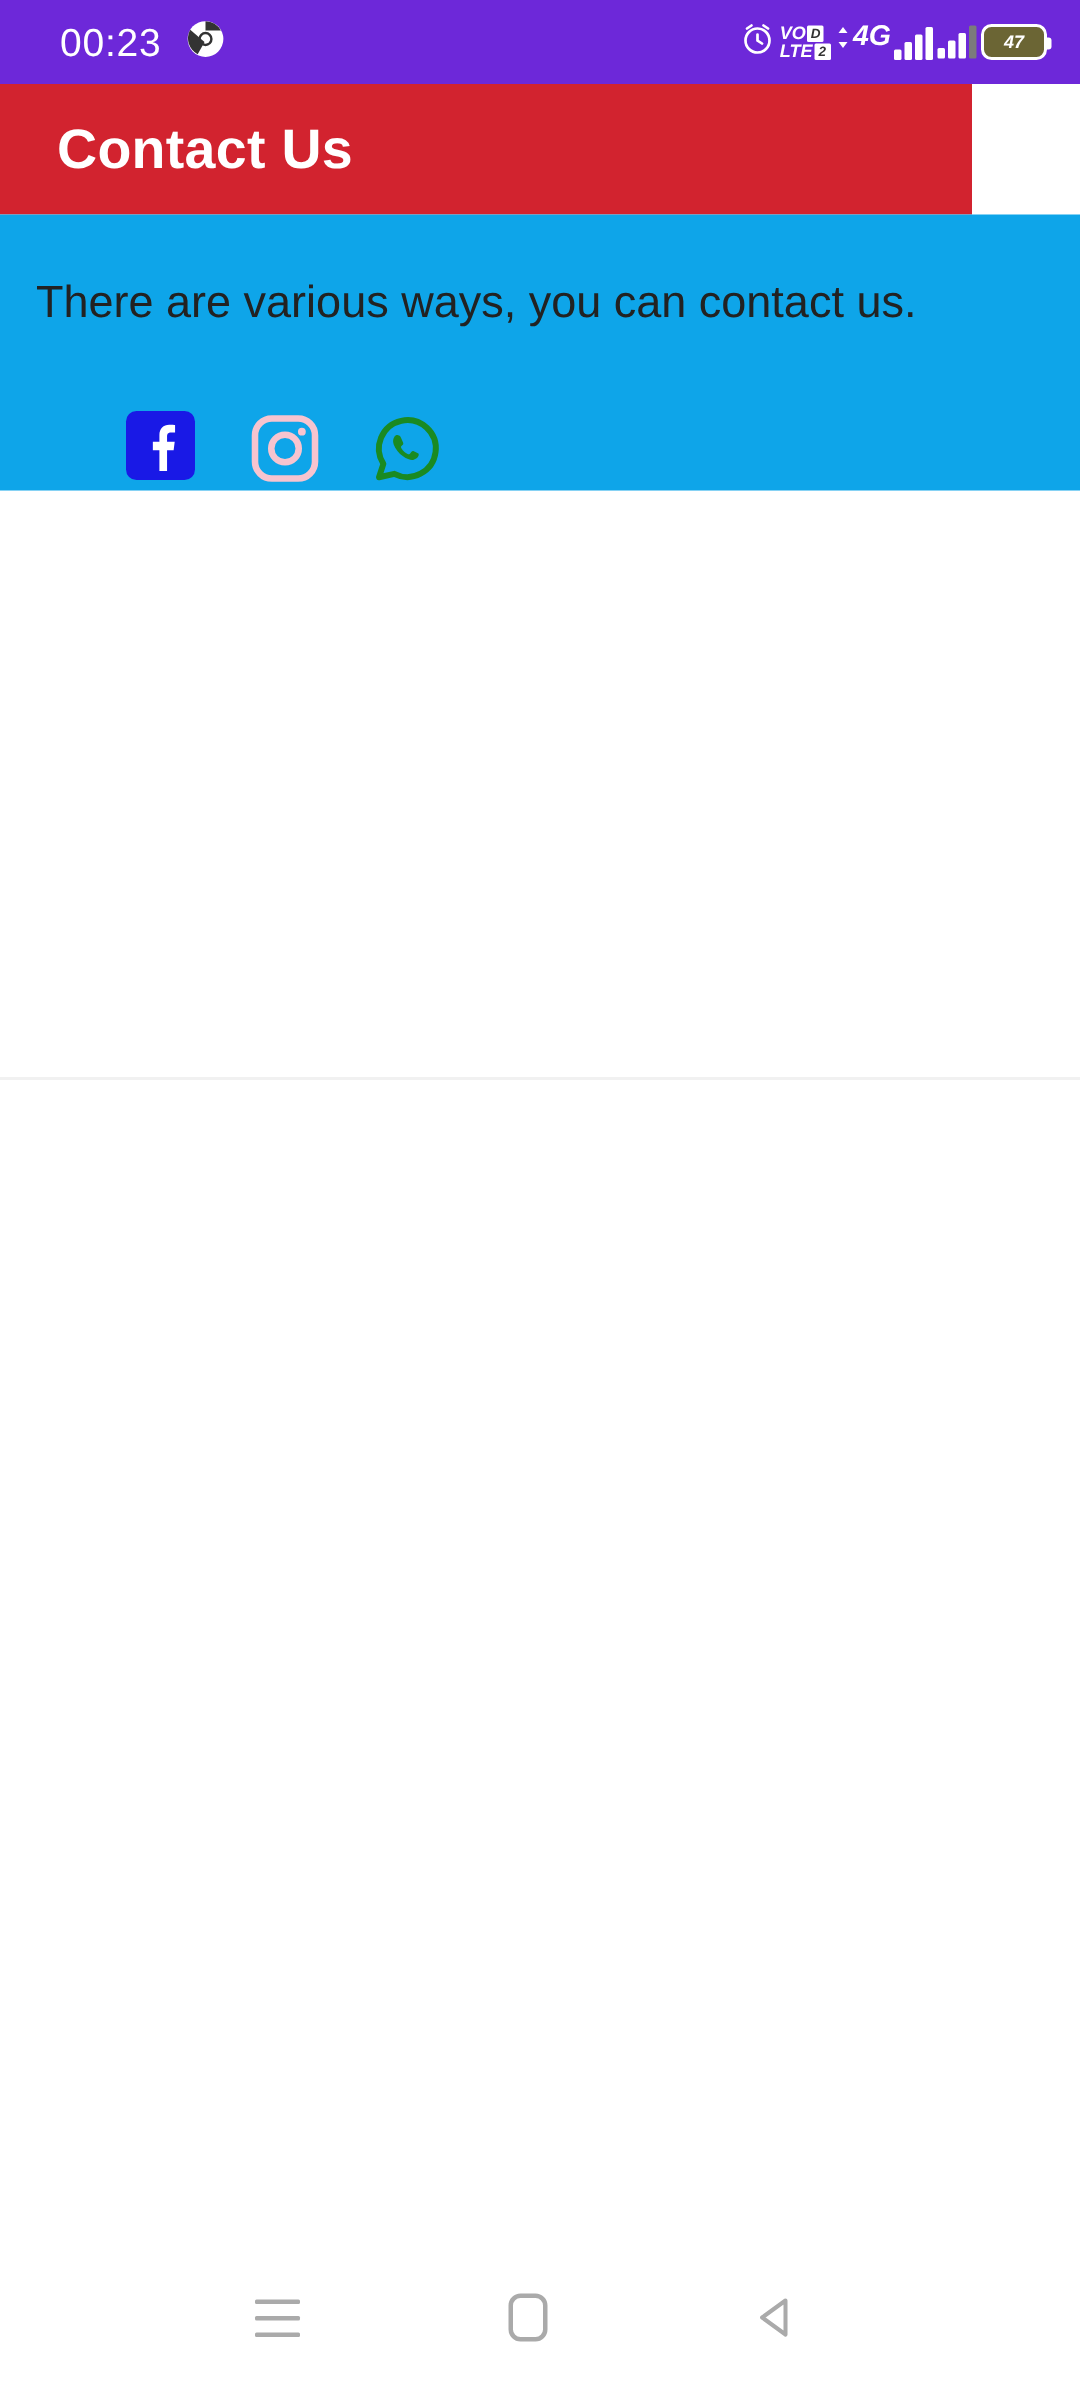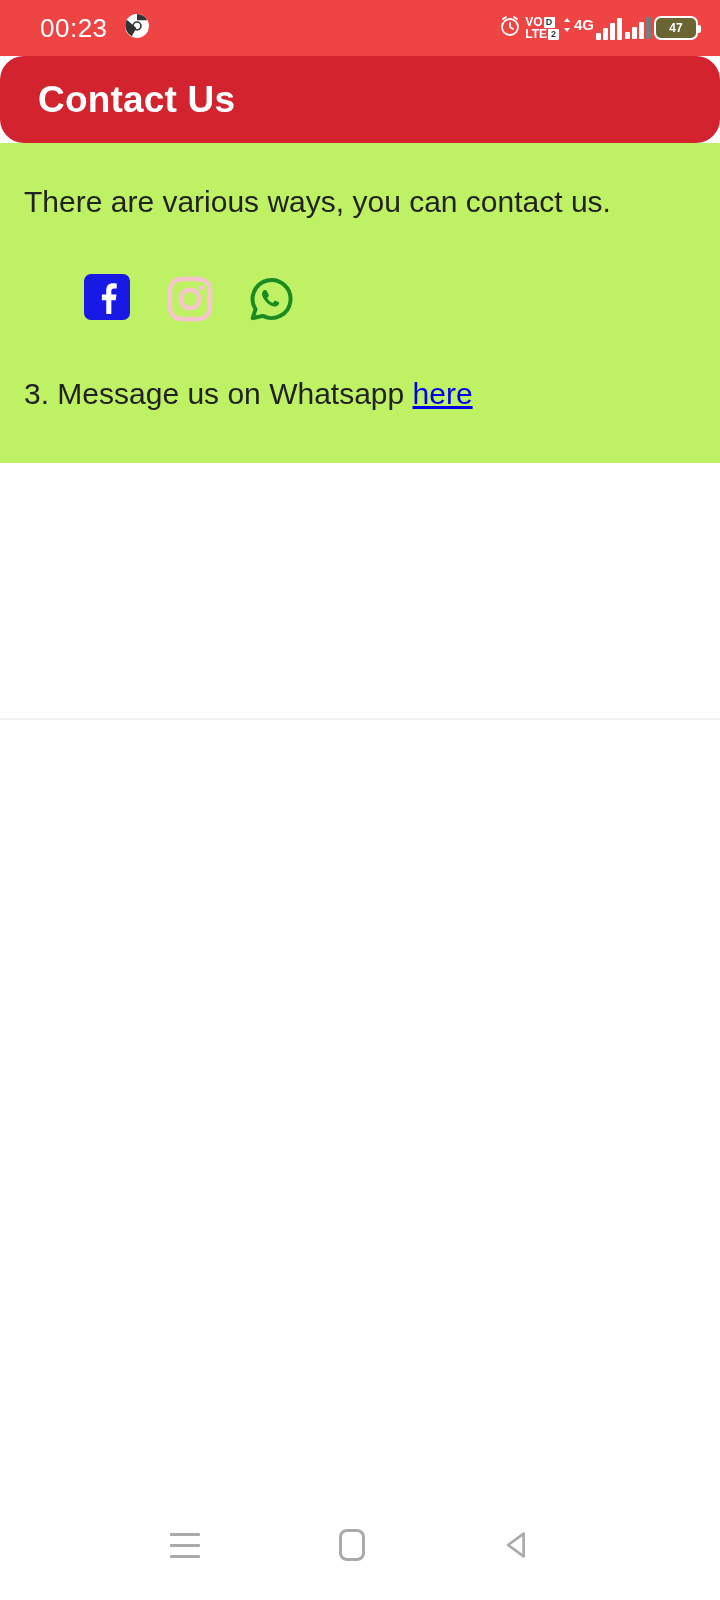--- a/index.html
+++ b/index.html
@@ -15,21 +15,21 @@
     font-family: "Liberation Sans", sans-serif;
     -webkit-font-smoothing: antialiased;
   }
 
   
   .status-bar {
     position: absolute;
     top: 0; left: 0;
     width: 720px;
     height: 56px;
-    background: #ef4444;
+    background: #6d28d9;
     display: flex;
     align-items: center;
     justify-content: space-between;
     padding: 0 22px 0 40px;
     box-sizing: border-box;
   }
   .status-left {
     display: flex;
     align-items: center;
     gap: 16px;
@@ -37,20 +37,21 @@
   .status-clock {
     color: #ffffff;
     font-size: 26px;
     letter-spacing: 0.5px;
     font-family: "Liberation Sans", sans-serif;
   }
   .status-right {
     display: flex;
     align-items: center;
     gap: 3px;
+    font-style: italic;
   }
   .icon-alarm { display: block; }
   .volte-icon {
     display: flex;
     flex-direction: column;
     justify-content: center;
     line-height: 1;
   }
   .volte-top, .volte-bot {
     display: flex;
@@ -80,21 +81,21 @@
   }
   .net-arrows {
     display: flex;
     flex-direction: column;
     align-items: center;
     justify-content: center;
     margin-bottom: 7px;
   }
   .net-label {
     color: #ffffff;
-    font-size: 15px;
+    font-size: 19px;
     font-weight: bold;
     line-height: 15px;
     margin-bottom: 8px;
   }
   .bars {
     display: flex;
     align-items: flex-end;
     gap: 2px;
     height: 22px;
   }
@@ -136,43 +137,42 @@
     font-size: 12px;
     font-weight: bold;
     line-height: 1;
     font-family: "Liberation Sans", sans-serif;
   }
 
   
   .app-header {
     position: absolute;
     top: 56px; left: 0;
-    width: 720px;
+    width: 648px;
     height: 87px;
     background: #d2232f;
     display: flex;
     align-items: center;
     box-sizing: border-box;
     padding-left: 38px;
-    border-radius: 24px;
   }
   .app-title {
     color: #ffffff;
     font-size: 37px;
     font-weight: bold;
     letter-spacing: 0.2px;
     font-family: "Liberation Sans", sans-serif;
   }
 
   
   .content {
     position: absolute;
     top: 143px; left: 0;
     width: 720px;
-    background: #bef264;
+    background: #0ea5e9;
     padding: 34px 24px 0 24px;
     box-sizing: border-box;
   }
   .para {
     color: #222222;
     font-size: 30px;
     line-height: 49px;
     margin: 0 0 45px 0;
     font-family: "Liberation Sans", sans-serif;
   }
@@ -368,23 +368,20 @@
     </span>
 
     <span class="social-icon">
       <svg width="50" height="50" viewBox="0 0 24 24">
         <path d="M3.2 21.2 L4.6 16.9 A9.1 9.1 0 1 1 8.1 20.1 Z" fill="none" stroke="#1a8a22" stroke-width="1.9" stroke-linejoin="round"></path>
         <path d="M9.1 7.7 C8.7 7.7 8.3 7.9 8.1 8.3 C7.8 8.8 7.5 9.6 7.9 10.7 C8.4 12.1 9.6 13.6 10.9 14.5 C12.3 15.5 13.6 15.8 14.3 15.6 C15 15.4 15.6 14.9 15.8 14.4 C16 14 15.9 13.7 15.8 13.6 L14.2 12.8 C14 12.7 13.8 12.8 13.6 13 L13.1 13.7 C12.9 13.9 12.7 13.9 12.5 13.8 C11.8 13.5 10.9 12.8 10.3 11.8 C10.2 11.6 10.2 11.4 10.3 11.3 L10.9 10.7 C11 10.5 11 10.3 10.9 10.1 L10.2 8.5 C10.1 8.2 9.9 7.9 9.6 7.8 Z" fill="#1a8a22"></path>
       </svg>
     </span>
   </div>
 
-  <p class="para" style="margin-top:42px;">
-    <span>3. Message us on Whatsapp </span><a class="link" href="#">here</a>
-  </p>
 
 </div>
 
 <div class="divider"></div>
 
 <div class="nav-bar">
   <div class="nav-btn nav-recents">
     <span class="hamburger">
         <span></span>
         <span></span>

